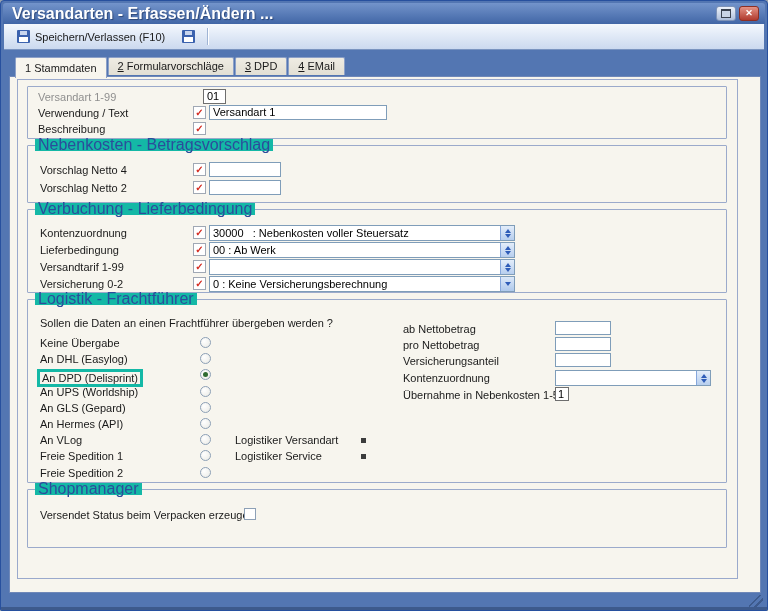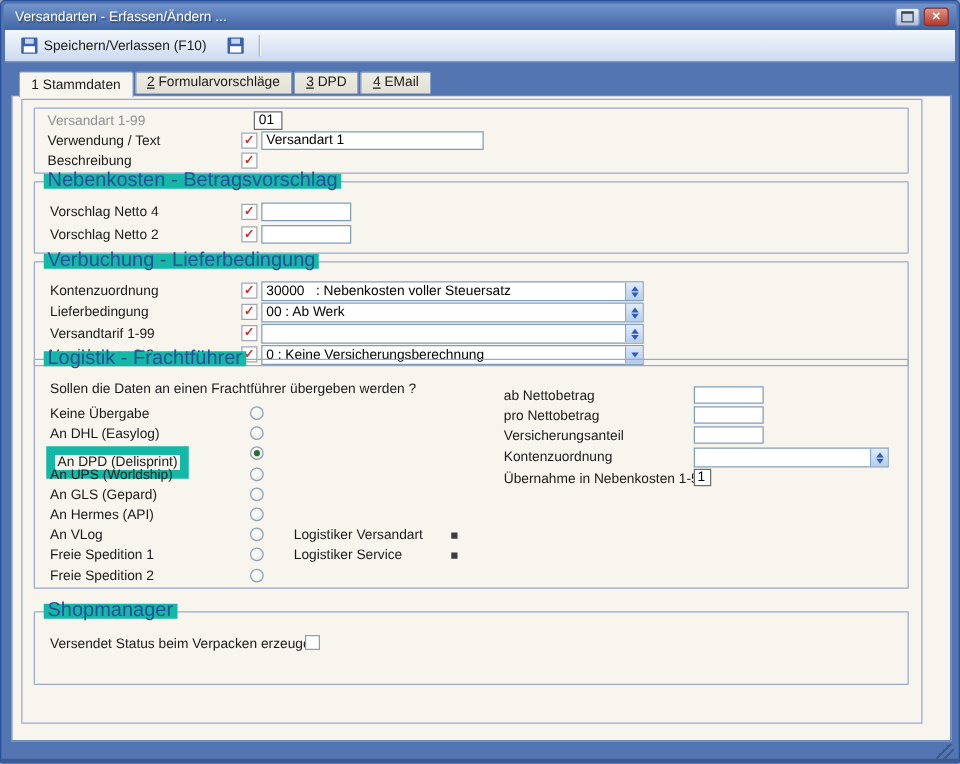--- a/index.html
+++ b/index.html
@@ -1,20 +1,20 @@
 <!DOCTYPE html>
 <html><head>
 <meta charset="utf-8">
 <style>
   html,body{margin:0;padding:0;}
   body{font-family:"Liberation Sans",sans-serif;background:#9AA5B1;}
   .window{position:relative;width:768px;height:611px;background:#5376B2;border:1px solid #27509E;border-radius:4px 4px 2px 2px;overflow:hidden;box-sizing:border-box;}
   
   .titlebar{position:absolute;left:2px;top:2px;right:2px;height:21px;background:linear-gradient(#7S94CB,#4166A6);background:linear-gradient(#7394CB,#4166A6);border-radius:3px 3px 0 0;display:flex;align-items:center;}
-  .title{color:#FFFFFF;font-size:11px;font-weight:normal;padding-left:9px;text-shadow:1px 1px 1px rgba(20,40,80,.6);}
+  .title{color:#FFFFFF;font-size:16px;font-weight:bold;padding-left:9px;text-shadow:1px 1px 1px rgba(20,40,80,.6);}
   .winbtns{position:absolute;right:6px;top:3px;display:flex;gap:3px;}
   .wbtn{width:20px;height:15px;border-radius:3px;display:flex;align-items:center;justify-content:center;box-sizing:border-box;cursor:default;}
   .wbtn.rest{background:linear-gradient(#EDF2FA,#AEBFDC);border:1px solid #7E93B8;}
   .rest-glyph{width:8px;height:6px;border:1px solid #3A4250;border-top:2px solid #3A4250;background:#C9D4E6;}
   .wbtn.close{background:linear-gradient(#E59385,#B03A2E);border:1px solid #8C2F24;color:#fff;font-size:9px;font-weight:bold;line-height:1;}
   
   .toolbar{position:absolute;left:3px;top:23px;right:3px;height:26px;background:linear-gradient(#F4F8FD,#CBD9EF);border-bottom:1px solid #7A94C0;display:flex;align-items:center;box-sizing:border-box;}
   .tbtn{display:flex;align-items:center;gap:5px;margin-left:9px;padding:2px 3px;font-size:11px;color:#1A1A1A;border:1px solid transparent;border-radius:2px;}
   .floppy{width:13px;height:13px;background:#3B62AE;border-radius:1px;position:relative;flex:0 0 auto;}
   .floppy::before{content:"";position:absolute;top:1px;left:3px;right:3px;height:4px;background:#C9D6EE;}
@@ -36,21 +36,21 @@
   .mini{border:1px solid #6E6E6E;}
   .eico{position:absolute;width:13px;height:13px;background:#FFFFFF;border:1px solid #A0A8B4;box-sizing:border-box;display:flex;align-items:center;justify-content:center;}
   .eico::before{content:"✓";color:#D42B20;font-size:10px;font-weight:bold;line-height:1;}
   .combo{position:absolute;background:#FFFFFF;border:1px solid #7F9DB9;height:16px;box-sizing:border-box;font-size:11px;line-height:14px;padding:0 16px 0 3px;color:#000;white-space:pre;overflow:hidden;}
   .spin,.drop{position:absolute;right:0px;top:0px;bottom:0px;width:14px;background:linear-gradient(#E3EDFA,#B7CEEE);border-left:1px solid #86A7DC;display:flex;flex-direction:column;align-items:center;justify-content:center;gap:1px;box-sizing:border-box;}
   .tup{width:0;height:0;border-left:3px solid transparent;border-right:3px solid transparent;border-bottom:4px solid #2E5CB8;}
   .tdn{width:0;height:0;border-left:3px solid transparent;border-right:3px solid transparent;border-top:4px solid #2E5CB8;}
   .drop{background:linear-gradient(#DCE8F8,#AFC9EC);}
   .radio{position:absolute;width:11px;height:11px;border-radius:50%;background:radial-gradient(circle at 35% 35%,#FFFFFF,#E9E9E4);border:1px solid #8DA0B6;box-sizing:border-box;}
   .radio.sel::after{content:"";position:absolute;left:2px;top:2px;width:5px;height:5px;border-radius:50%;background:#2F6B31;}
-  .focusbox{border:7px solid #14b8a6;padding:0 2px;margin-left:-3px;}
+  .focusbox{border:3px solid #14b8a6;padding:0 2px;margin-left:-3px;}
   .sq{position:absolute;width:5px;height:5px;background:#3C3C3C;}
   .cb{position:absolute;width:12px;height:12px;background:#FFFFFF;border:1px solid #8DA0B6;box-sizing:border-box;}
   
   .grip{position:absolute;right:4px;bottom:3px;width:14px;height:12px;background:linear-gradient(135deg,transparent 40%,#3D5A8C 40%,#3D5A8C 50%,transparent 50%,transparent 65%,#3D5A8C 65%,#3D5A8C 75%,transparent 75%);}
   .botedge{position:absolute;left:0;right:0;bottom:0;height:3px;background:#3D5A8C;}
 </style>
 </head>
 <body>
 
 <div class="window">
@@ -129,21 +129,21 @@
         <span class="spin"><span class="tup"></span><span class="tdn"></span></span>
       </div>
 
       <span class="lbl" style="left:12px;top:68px;">Versicherung 0-2</span>
       <div class="eico" style="left:165px;top:67px;"></div>
       <div class="combo" style="left:181px;top:66px;width:306px;"><span>0 : Keine Versicherungsberechnung</span>
         <span class="drop"><span class="tdn"></span></span>
       </div>
     </div>
 
-    <div class="group" style="top:210px;height:184px;">
+    <div class="group" style="top:222px;height:184px;">
       <span class="legend">Logistik - Frachtführer</span>
       <span class="lbl" style="left:12px;top:17px;">Sollen die Daten an einen Frachtführer übergeben werden ?</span>
 
       <span class="lbl" style="left:12px;top:37px;">Keine Übergabe</span>
       <span class="radio" style="left:172px;top:37px;"></span>
 
       <span class="lbl" style="left:12px;top:53px;">An DHL (Easylog)</span>
       <span class="radio" style="left:172px;top:53px;"></span>
 
       <span class="lbl focusbox" style="left:12px;top:69px;">An DPD (Delisprint)</span>

